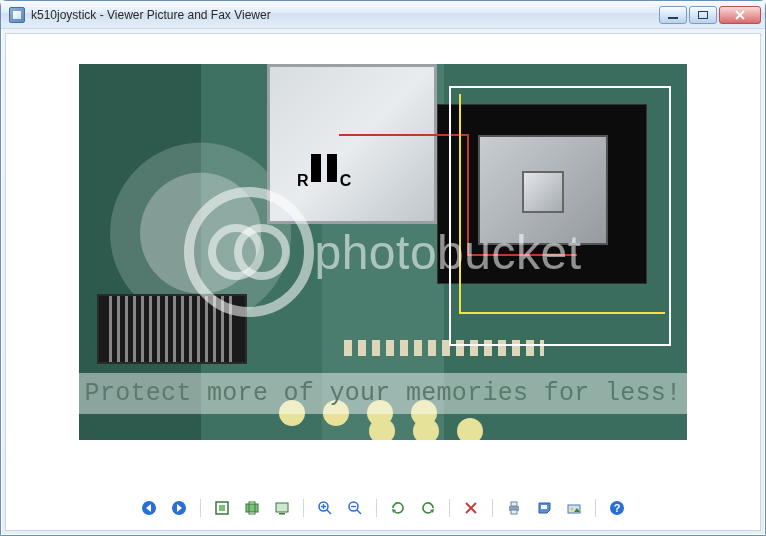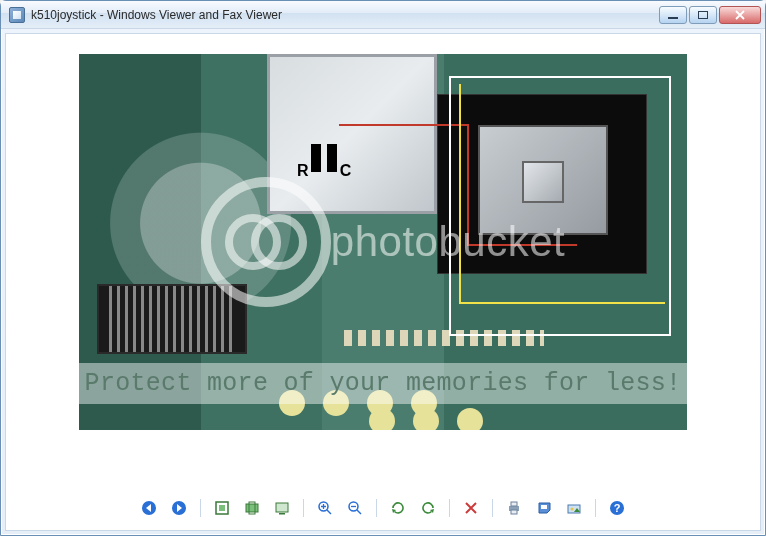--- a/index.html
+++ b/index.html
@@ -52,21 +52,21 @@
   .winbtn.max { background: linear-gradient(to bottom,#f7fbff,#b6d3f0); }
   .winbtn.close { background: linear-gradient(to bottom,#f9dada,#e9a2a2,#d86a6a); border-color:#b35454; width:42px;}
   .winbtn.min::before{content:"";position:absolute;bottom:4px;left:8px;width:10px;height:2px;background:#2b3c53;}
   .winbtn.max::before{content:"";position:absolute;inset:4px 8px;border:1.5px solid #2b3c53;}
   .winbtn.close svg{width:10px;height:10px;}
   .client {
     flex: 1; background: #ffffff; margin: 4px;
     border: 1px solid #c9d7e6;
     display: flex; flex-direction: column;
     align-items: center;
-    padding-top: 20px;
+    padding-top: 30px;
   }
   .image-area {
     width: 608px; height: 376px;
     background: #3a6d5e;
     position: relative;
     overflow: hidden;
   }
   
   .pcb {
     position:absolute; inset:0;
@@ -87,21 +87,21 @@
   .dots span{width:26px;height:26px;border-radius:50%;background:#e6e29a;display:block;}
   .dots2 { position:absolute; left:290px; bottom:-4px; display:flex; gap:18px;}
   .dots2 span{width:26px;height:26px;border-radius:50%;background:#e6e29a;display:block;}
   .pads { position:absolute; left:265px; bottom:84px; width:200px; height:16px;
     background:repeating-linear-gradient(90deg,#ddd6b8 0 8px, transparent 8px 14px);}
   
   .wm {
     position:absolute; inset:0; display:flex; align-items:center; justify-content:center;
     pointer-events:none;
   }
-  .wm-text { color: rgba(255,255,255,0.55); font-size:42px; font-weight:400; letter-spacing:0.5px; font-family: Arial, sans-serif; }
+  .wm-text { color: rgba(255,255,255,0.55); font-size:48px; font-weight:400; letter-spacing:0.5px; font-family: Arial, sans-serif; }
   .wm-circle {
     width:130px;height:130px;border:10px solid rgba(255,255,255,0.55);border-radius:50%;
     display:flex;align-items:center;justify-content:center; position:relative;
   }
   .wm-circle::before,.wm-circle::after{content:"";position:absolute;width:40px;height:40px;border:8px solid rgba(255,255,255,0.55);border-radius:50%;}
   .wm-circle::before{left:14px;}
   .wm-circle::after{right:14px;}
   .tagline {
     position:absolute; left:0; right:0; bottom:26px;
     background: rgba(255,255,255,0.45);
@@ -128,21 +128,21 @@
   }
   .tb-sep{width:1px;height:18px;background:#c9d7e6;margin:0 2px;}
   .tb-btn svg{width:16px;height:16px;}
 </style>
 </head>
 <body>
 
 <div class="window">
   <div class="titlebar">
     <div class="app-icon"></div>
-    <div class="title">k510joystick - Windows Viewer and Fax Viewer</div>
+    <div class="title">k510joystick - Viewer Picture and Fax Viewer</div>
     <div class="winbtns">
       <div class="winbtn min" title="Previous Image"></div>
       <div class="winbtn max"></div>
       <div class="winbtn close">
         <svg viewBox="0 0 10 10">
             <path d="M1 1 L9 9 M9 1 L1 9" stroke="#fff" stroke-width="1.8"></path>
           </svg>
       </div>
     </div>
   </div>

